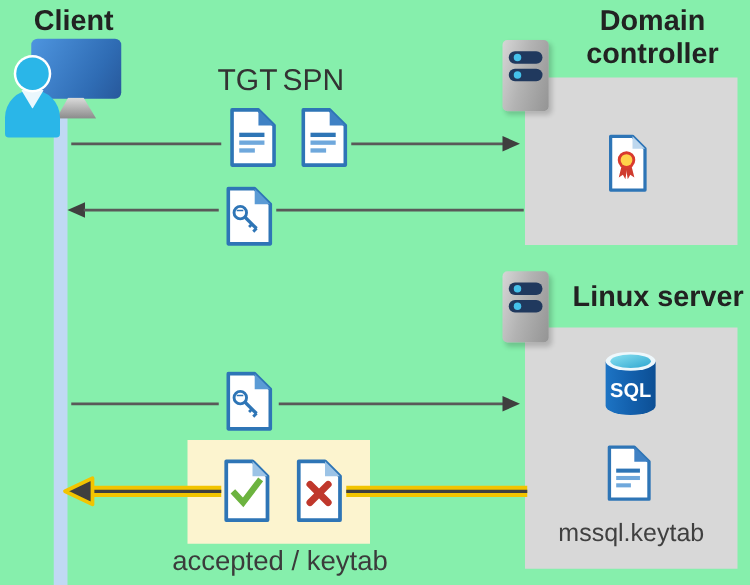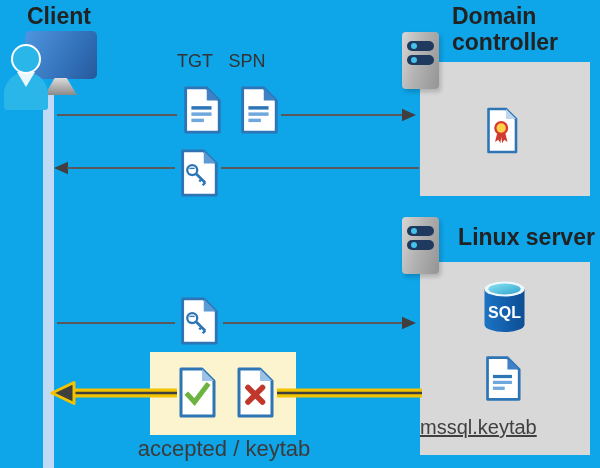--- a/index.html
+++ b/index.html
@@ -1,24 +1,24 @@
 <!DOCTYPE html>
 <html><head>
 <meta charset="utf-8">
 <style>
   html,body{margin:0;padding:0;background:#fff;}
   .stage{
-    position:relative;width:600px;height:468px;background:#0ea5e9;overflow:hidden;
+    position:relative;width:600px;height:468px;background:#86efac;overflow:hidden;
     font-family:"Liberation Sans", sans-serif;
   }
   .abs{position:absolute;}
   
   .actor-title{font-weight:700;font-size:23px;line-height:26px;color:#222222;}
-  .msg-label{font-size:18px;color:#333333;text-align:center;}
-  .file-label{font-size:20px;color:#404040;text-decoration:underline;}
+  .msg-label{font-size:24px;color:#333333;text-align:center;}
+  .file-label{font-size:20px;color:#404040;text-align:center;}
   .result-label{font-size:22px;color:#3b3b3b;text-align:center;}
   
   .lifeline{left:43px;top:92px;width:11px;height:376px;background:#c0d9f4;}
   .monitor{left:25px;top:31px;width:72px;height:48px;border-radius:5px;
     background:linear-gradient(120deg,#4e95df 0%,#2f6cb4 70%,#27589b 100%);}
   .stand{left:45px;top:78px;width:32px;height:17px;
     clip-path:polygon(30% 0,68% 0,100% 100%,0% 100%);
     background:linear-gradient(#dcdcdc,#8a8a8a);}
   .head{left:13px;top:46px;width:26px;height:26px;border-radius:50%;
     background:#2ab6e8;box-shadow:0 0 0 2px #ffffff;}
@@ -35,21 +35,21 @@
   .server{width:37px;height:57px;border-radius:4px;
     background:linear-gradient(105deg,#d6d6d6 0%,#b3b3b3 45%,#949494 100%);
     box-shadow:2px 3px 4px rgba(0,0,0,0.18);}
   .server .bar{position:absolute;left:5px;width:27px;height:10px;border-radius:5px;background:#20395e;}
   .server .bar.b1{top:9px;} .server .bar.b2{top:23px;}
   .server .dot{position:absolute;width:6px;height:6px;border-radius:50%;background:#45c1ea;left:4px;top:2px;}
   .server-dc{left:402px;top:32px;}
   .server-linux{left:402px;top:217px;}
   
   .client-label{left:27px;top:3px;}
-  .dc-title{left:452px;top:3px;width:140px;}
+  .dc-title{left:452px;top:3px;width:140px;text-align:center;}
   .linux-title{left:454px;top:224px;width:145px;text-align:center;}
   .tgt-label{left:174px;top:51px;width:42px;}
   .spn-label{left:226px;top:51px;width:42px;}
   .keytab-label{left:420px;top:416px;width:170px;}
   .accepted-label{left:128px;top:436px;width:192px;}
   svg{display:block;}
 </style>
 </head>
 <body>
 

